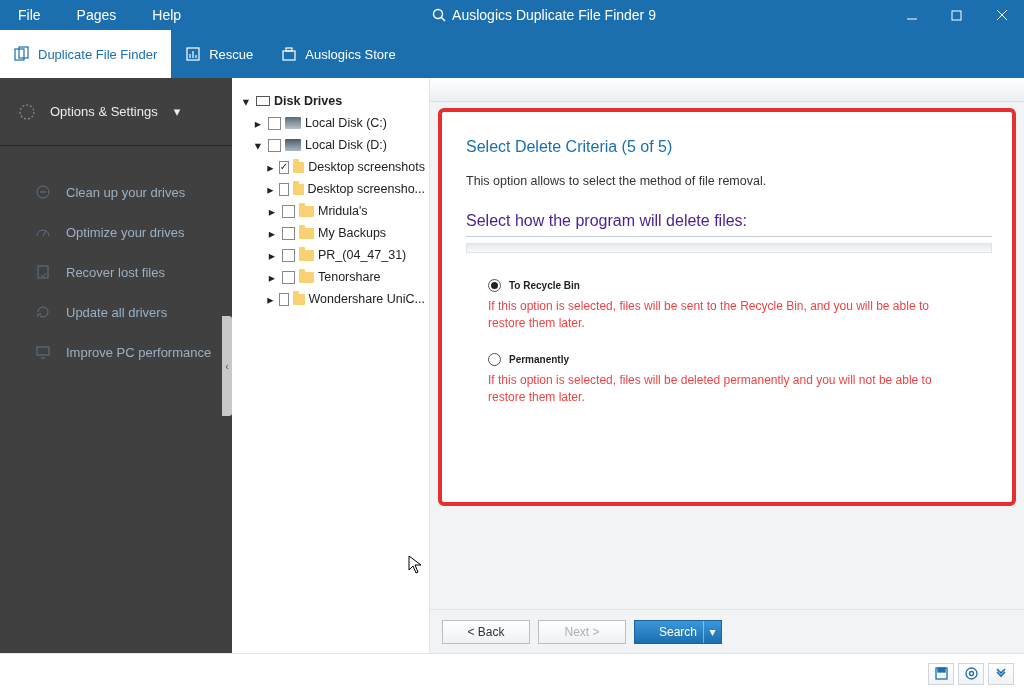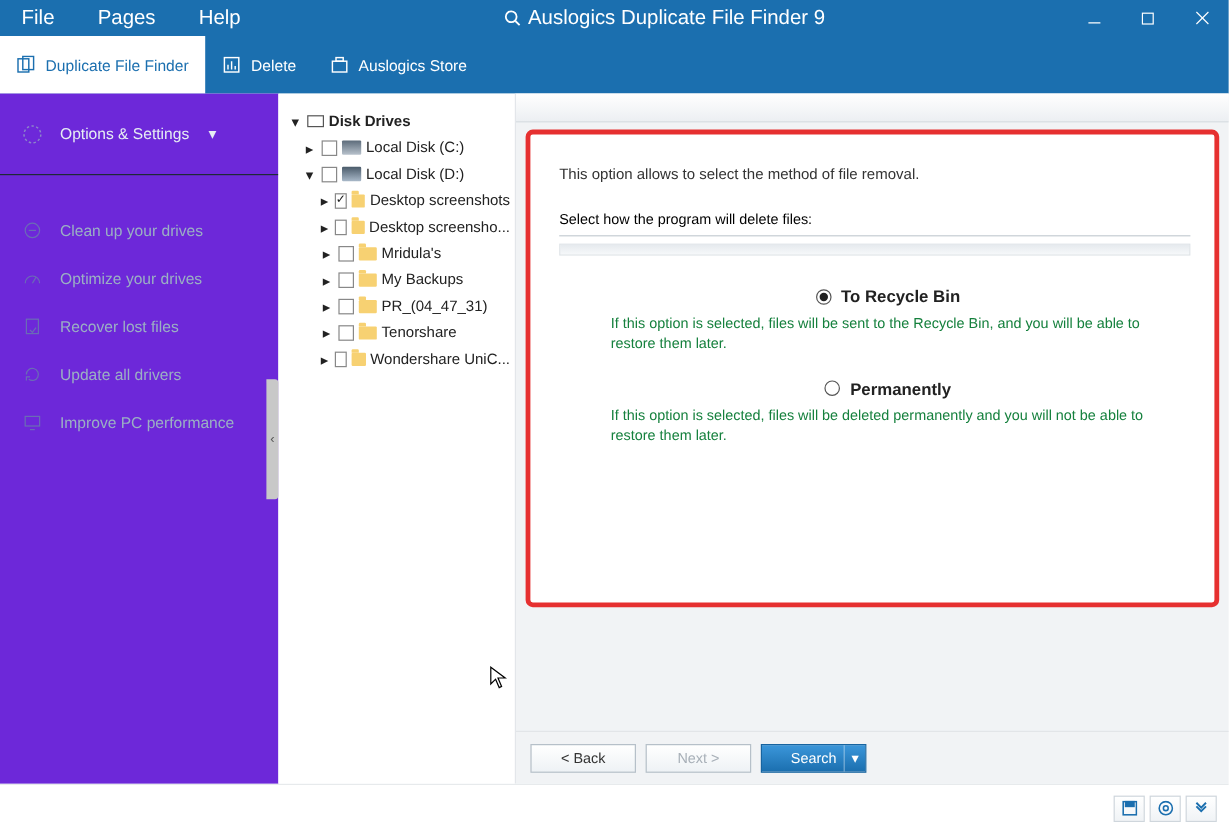--- a/index.html
+++ b/index.html
@@ -1,38 +1,38 @@
 <!DOCTYPE html>
 <html><head>
 <meta charset="utf-8">
 <style>
 * { box-sizing: border-box; margin: 0; padding: 0; font-family: "Segoe UI", Tahoma, sans-serif; }
 body { width: 1024px; height: 693px; overflow: hidden; background: #fff; position: relative; }
 
 
-.titlebar { height: 30px; background: #1b6faf; display: flex; align-items: center; color: #fff; font-size: 17px; }
+.titlebar { height: 30px; background: #1b6faf; display: flex; align-items: center; color: #fff; font-size: 14px; }
 .menubar { display: flex; }
 .menubar .menu-item { padding: 0 18px; cursor: pointer; line-height: 30px; }
 .title-center { flex: 1; text-align: center; display: flex; align-items: center; justify-content: center; gap: 6px; }
 .win-controls { display: flex; align-items: center; }
 .win-btn { width: 45px; height: 30px; display: flex; align-items: center; justify-content: center; cursor: pointer; }
 .win-btn svg { stroke: #fff; fill: none; }
 
 
 .tabstrip { height: 48px; background: #1b6faf; display: flex; align-items: flex-start; }
 .tab { height: 48px; display: flex; align-items: center; gap: 8px; padding: 0 14px; color: #fff; font-size: 13px; cursor: pointer; }
 .tab.active { background: #fff; color: #1b6faf; }
 
 
 .main { display: flex; height: 575px; }
 
 
-.sidebar { width: 232px; background: #6d28d9; color: #c8d0d8; display: flex; flex-direction: column; }
+.sidebar { width: 232px; background: #404040; color: #c8d0d8; display: flex; flex-direction: column; }
 .options-row { height: 68px; display: flex; align-items: center; padding: 0 18px; gap: 14px; border-bottom: 1px solid #1e2a36; font-size: 13px; cursor: pointer; }
-.side-list { padding-top: 26px; }
+.side-list { padding-top: 26px; margin-left: 16px; }
 .side-item { height: 40px; display: flex; align-items: center; padding: 0 18px; gap: 14px; font-size: 13px; cursor: pointer; color: #9bb0c3; }
 .side-icon { width: 18px; height: 18px; display: flex; align-items: center; justify-content: center; opacity: 0.7; }
 
 
 .drag-handle { position: absolute; left: 222px; top: 316px; width: 10px; height: 100px; background: #c8c8c8; border-radius: 0 3px 3px 0; display:flex;align-items:center;justify-content:center;cursor:pointer; }
 .drag-handle::before { content: "‹"; color: #555; font-size: 11px; }
 
 
 .treepane { width: 198px; background: #fff; border-right: 1px solid #e3e6ea; padding: 12px 4px 0 4px; font-size: 12.5px; color: #222; overflow: hidden; }
 .tree-row { display: flex; align-items: center; height: 22px; gap: 4px; white-space: nowrap; }
@@ -45,30 +45,30 @@
 .folder-icon::before { content:""; position:absolute;top:-3px;left:0;width:6px;height:3px;background:#f7d172;border-radius:1px 1px 0 0; }
 .root-icon { width: 14px; height: 10px; border:1px solid #555; background:#fff; }
 
 
 .contentpane { flex: 1; background: #f1f3f5; display: flex; flex-direction: column; }
 .content-top-border { height: 24px; background: linear-gradient(#fff,#eceff2); border-bottom:1px solid #d8dde2; }
 .content-scroll { flex: 1; padding: 6px 8px 0 8px; overflow:hidden; }
 .red-box { border: 4px solid #e63030; border-radius: 6px; background: #fff; padding: 26px 20px 30px 24px; min-height: 398px; }
 .red-box h2 { color: #1b6faf; font-size: 16px; font-weight: 500; margin-bottom: 18px; }
 .desc { font-size: 12.5px; color: #333; margin-bottom: 24px; }
-.sublabel { font-size: 12px; color: #000000; margin-bottom: 6px; }
+.sublabel { font-size: 16px; color: #4c1d95; margin-bottom: 6px; }
 .hr { border-bottom: 1px solid #c5ccd3; margin-bottom: 6px; }
 .grad-bar { height: 10px; background: linear-gradient(#e6eaee,#f6f8fa); border:1px solid #dfe4e8; margin-bottom: 26px; }
 
 .radio-group { padding-left: 22px; }
 .radio-item { margin-bottom: 20px; }
-.radio-head { display:flex; align-items:center; gap:8px; font-size: 14px; font-weight:600; color:#222; cursor:pointer;justify-content:center;}
+.radio-head { display:flex; align-items:center; gap:8px; font-size: 10px; font-weight:600; color:#222; cursor:pointer;}
 .radio { width:13px;height:13px;border:1px solid #555;border-radius:50%;display:flex;align-items:center;justify-content:center;background:#fff; }
 .radio.selected::before { content:"";width:7px;height:7px;border-radius:50%;background:#222; }
-.radio-desc { font-size:12px;color:#15803d;margin-left:21px;margin-top:6px;line-height:1.45;max-width:480px; }
+.radio-desc { font-size:12px;color:#ef4444;margin-top:6px;line-height:1.45;max-width:480px; }
 
 
 .btn-row { height: 44px; display:flex; align-items:center; gap:8px; padding: 0 0 0 12px; border-top:1px solid #e2e5e8; }
 .btn { width:88px; height:24px; border:1px solid #b6c0c9; background:linear-gradient(#fff,#eef2f5); font-size:12px; color:#333; cursor:pointer; display:flex;align-items:center;justify-content:center; }
 .btn.disabled { color:#a8b0b8; cursor:default; }
 .btn.primary { background: linear-gradient(#3b96da,#1b6faf); color:#fff; border-color:#1764a0; position:relative; }
 .btn.primary .split { position:absolute;right:0;top:0;bottom:0;width:18px;border-left:1px solid rgba(255,255,255,0.4);display:flex;align-items:center;justify-content:center; }
 
 
 .bottomstrip { height: 40px; display:flex;align-items:center;justify-content:flex-end;padding:0 10px;gap:4px; border-top:1px solid #e2e5e8; background:#fff; }
@@ -129,21 +129,21 @@
   </div>
   <div class="tab">
     <span>
         <svg width="16" height="16" viewBox="0 0 16 16" stroke="#fff" fill="none" stroke-width="1.2">
           <rect x="2" y="2" width="12" height="12"></rect>
           <line x1="5" y1="12" x2="5" y2="8"></line>
           <line x1="8" y1="12" x2="8" y2="5"></line>
           <line x1="11" y1="12" x2="11" y2="9"></line>
         </svg>
       </span>
-    <span>Delete</span>
+    <span>Rescue</span>
   </div>
   <div class="tab">
     <span>
         <svg width="16" height="16" viewBox="0 0 16 16" stroke="#fff" fill="none" stroke-width="1.2">
           <rect x="2" y="5" width="12" height="9"></rect>
           <rect x="5" y="2" width="6" height="3"></rect>
         </svg>
       </span>
     <span>Auslogics Store</span>
   </div>
@@ -273,20 +273,21 @@
           <span class="folder-icon"></span>
           <span>Wondershare UniC...</span>
         </div>
       </div>
   </div>
 
   <div class="contentpane">
     <div class="content-top-border"></div>
     <div class="content-scroll">
       <div class="red-box">
+        <h2>Select Delete Criteria (5 of 5)</h2>
         <div class="desc">This option allows to select the method of file removal.</div>
         <div class="sublabel">Select how the program will delete files:</div>
         <div class="hr"></div>
         <div class="grad-bar"></div>
         <div class="radio-group" id="radio-group">
             <div class="radio-item">
               <div class="radio-head">
                 <span class="radio selected"></span>
                 <span>To Recycle Bin</span>
               </div>

